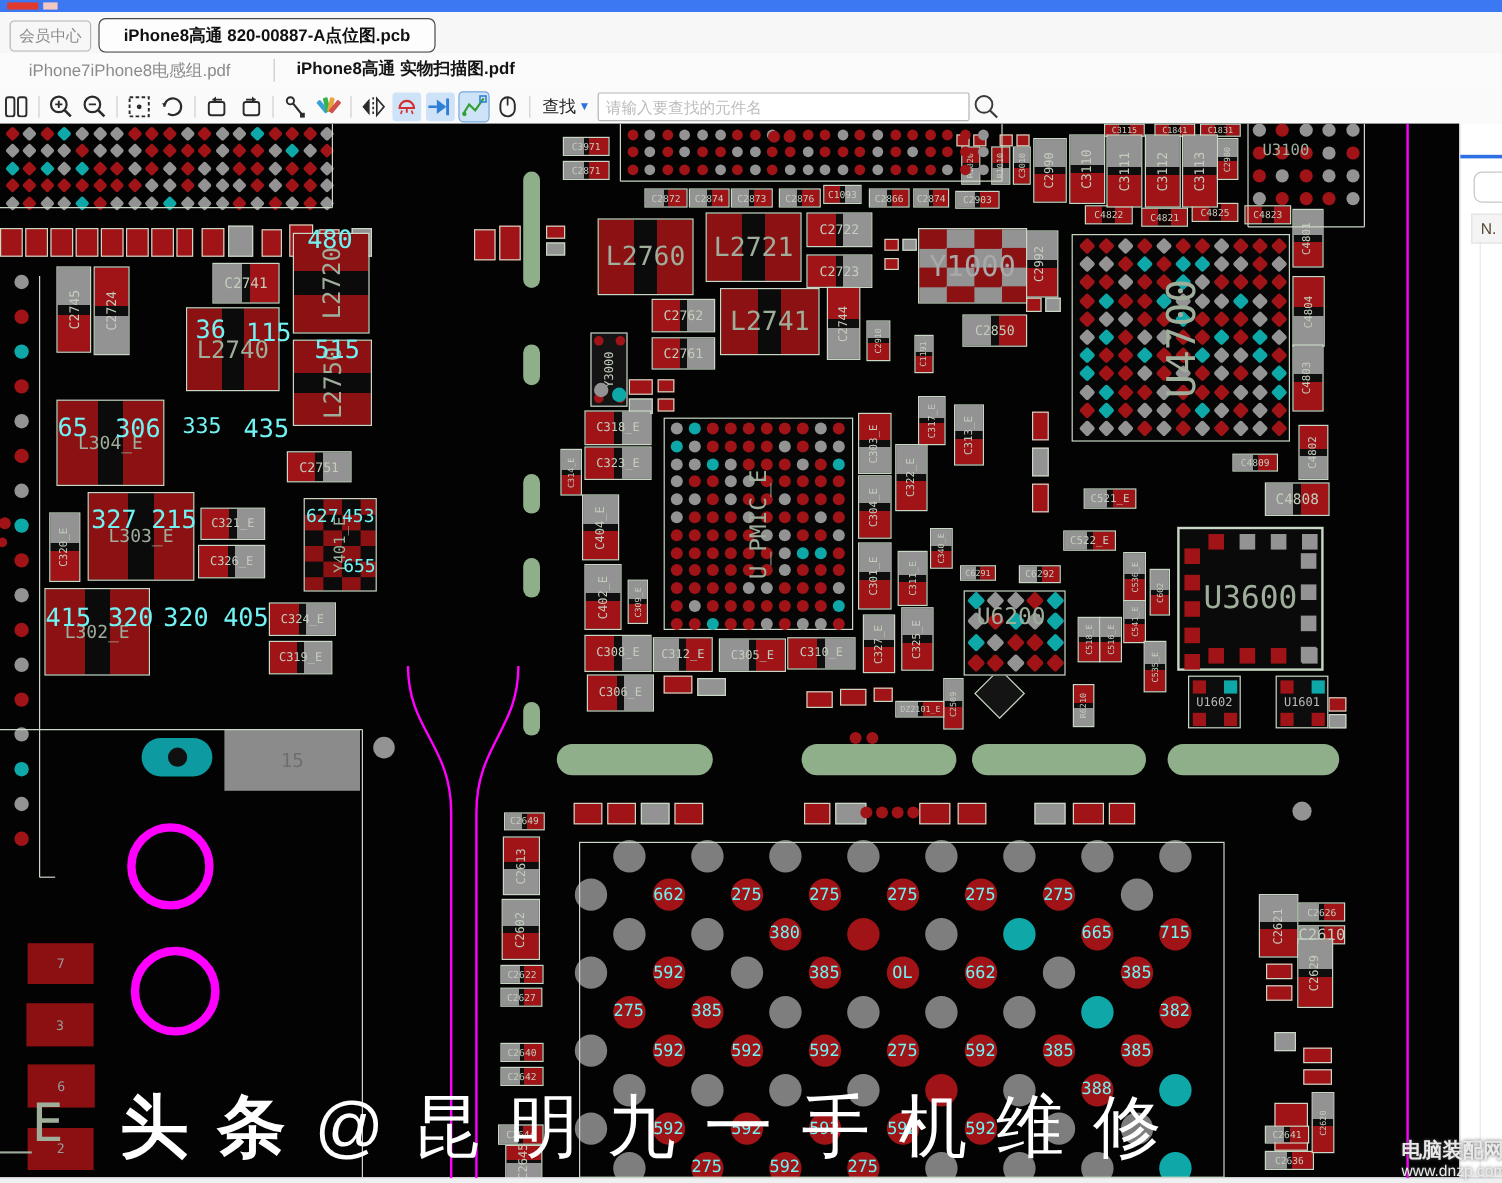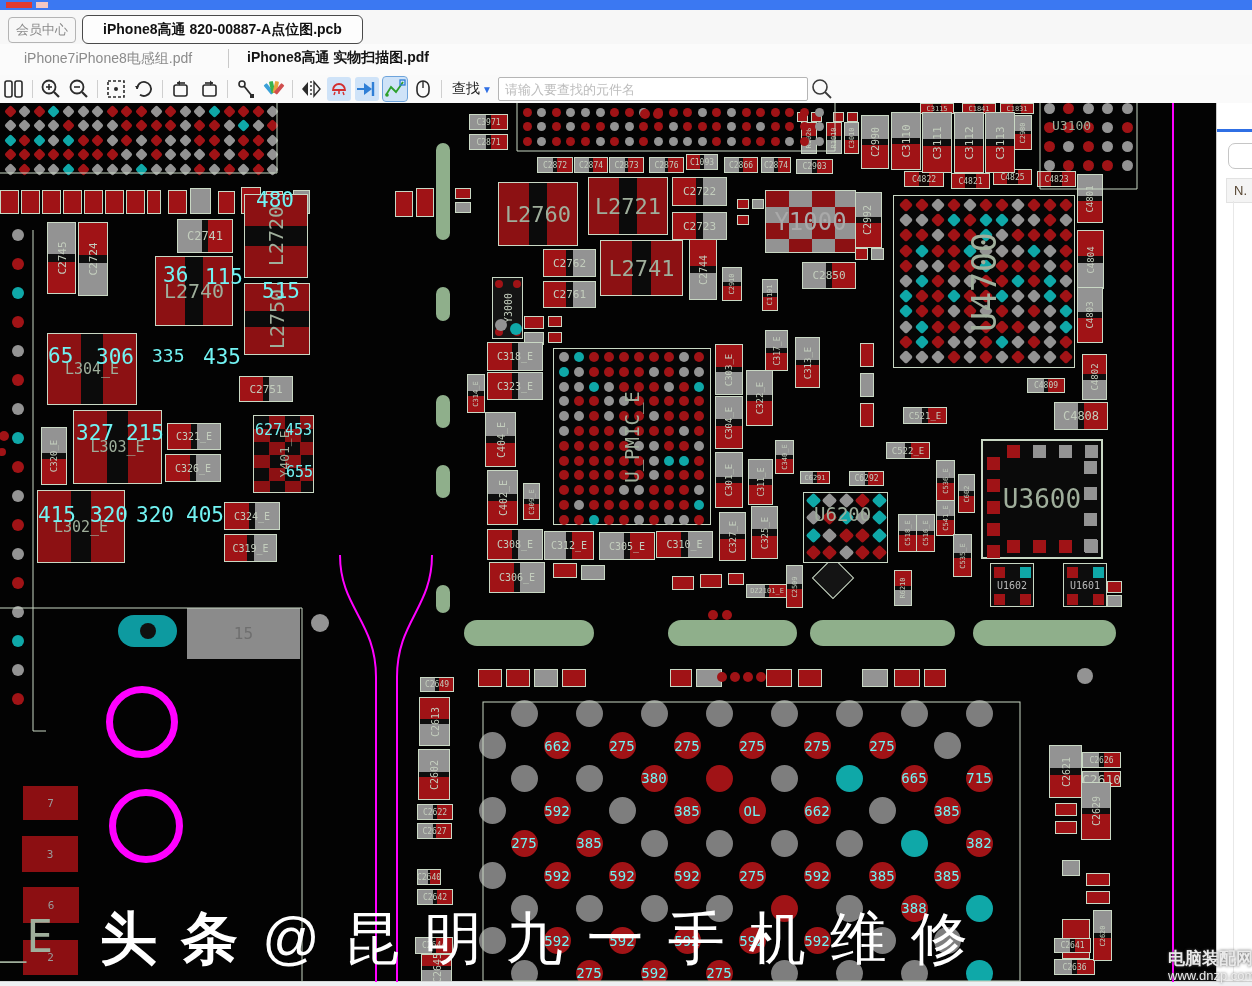--- a/index.html
+++ b/index.html
@@ -364,21 +364,21 @@
       </div>
       <div style="position: absolute; left: 1054px; top: 856px; width: 41px; height: 16px; background: linear-gradient(90deg, rgb(147, 147, 147) 0px, rgb(147, 147, 147) 44%, rgb(14, 14, 14) 44%, rgb(14, 14, 14) 56%, rgb(160, 19, 22) 56%, rgb(160, 19, 22) 100%); border: 1px solid rgb(201, 216, 196); box-sizing: border-box;">
         <div class="lblh" style="font-size: 8px; color: rgb(195, 205, 189);">C2636</div>
       </div>
       <div style="position: absolute; left: 417px; top: 701px; width: 36px; height: 16px; background: linear-gradient(90deg, rgb(147, 147, 147) 0px, rgb(147, 147, 147) 44%, rgb(14, 14, 14) 44%, rgb(14, 14, 14) 56%, rgb(160, 19, 22) 56%, rgb(160, 19, 22) 100%); border: 1px solid rgb(201, 216, 196); box-sizing: border-box;">
         <div class="lblh" style="font-size: 8px; color: rgb(195, 205, 189);">C2622</div>
       </div>
       <div style="position: absolute; left: 417px; top: 720px; width: 35px; height: 16px; background: linear-gradient(90deg, rgb(147, 147, 147) 0px, rgb(147, 147, 147) 44%, rgb(14, 14, 14) 44%, rgb(14, 14, 14) 56%, rgb(160, 19, 22) 56%, rgb(160, 19, 22) 100%); border: 1px solid rgb(201, 216, 196); box-sizing: border-box;">
         <div class="lblh" style="font-size: 8px; color: rgb(195, 205, 189);">C2627</div>
       </div>
-      <div style="position: absolute; left: 417px; top: 766px; width: 24px; height: 16px; background: linear-gradient(90deg, rgb(147, 147, 147) 0px, rgb(147, 147, 147) 44%, rgb(14, 14, 14) 44%, rgb(14, 14, 14) 56%, rgb(160, 19, 22) 56%, rgb(160, 19, 22) 100%); border: 1px solid rgb(201, 216, 196); box-sizing: border-box;">
+      <div style="position: absolute; left: 417px; top: 766px; width: 36px; height: 16px; background: linear-gradient(90deg, rgb(147, 147, 147) 0px, rgb(147, 147, 147) 44%, rgb(14, 14, 14) 44%, rgb(14, 14, 14) 56%, rgb(160, 19, 22) 56%, rgb(160, 19, 22) 100%); border: 1px solid rgb(201, 216, 196); box-sizing: border-box;">
         <div class="lblh" style="font-size: 8px; color: rgb(195, 205, 189);">C2640</div>
       </div>
       <div style="position: absolute; left: 417px; top: 786px; width: 36px; height: 16px; background: linear-gradient(90deg, rgb(147, 147, 147) 0px, rgb(147, 147, 147) 44%, rgb(14, 14, 14) 44%, rgb(14, 14, 14) 56%, rgb(160, 19, 22) 56%, rgb(160, 19, 22) 100%); border: 1px solid rgb(201, 216, 196); box-sizing: border-box;">
         <div class="lblh" style="font-size: 8px; color: rgb(195, 205, 189);">C2642</div>
       </div>
       <div style="position: absolute; left: 415px; top: 834px; width: 38px; height: 17px; background: linear-gradient(90deg, rgb(147, 147, 147) 0px, rgb(147, 147, 147) 44%, rgb(14, 14, 14) 44%, rgb(14, 14, 14) 56%, rgb(160, 19, 22) 56%, rgb(160, 19, 22) 100%); border: 1px solid rgb(201, 216, 196); box-sizing: border-box;">
         <div class="lblh" style="font-size: 8px; color: rgb(195, 205, 189);">C2644</div>
       </div>
       <div style="position: absolute; left: 420px; top: 574px; width: 34px; height: 15px; background: linear-gradient(90deg, rgb(147, 147, 147) 0px, rgb(147, 147, 147) 44%, rgb(14, 14, 14) 44%, rgb(14, 14, 14) 56%, rgb(160, 19, 22) 56%, rgb(160, 19, 22) 100%); border: 1px solid rgb(201, 216, 196); box-sizing: border-box;">
         <div class="lblh" style="font-size: 8px; color: rgb(195, 205, 189);">C2649</div>

